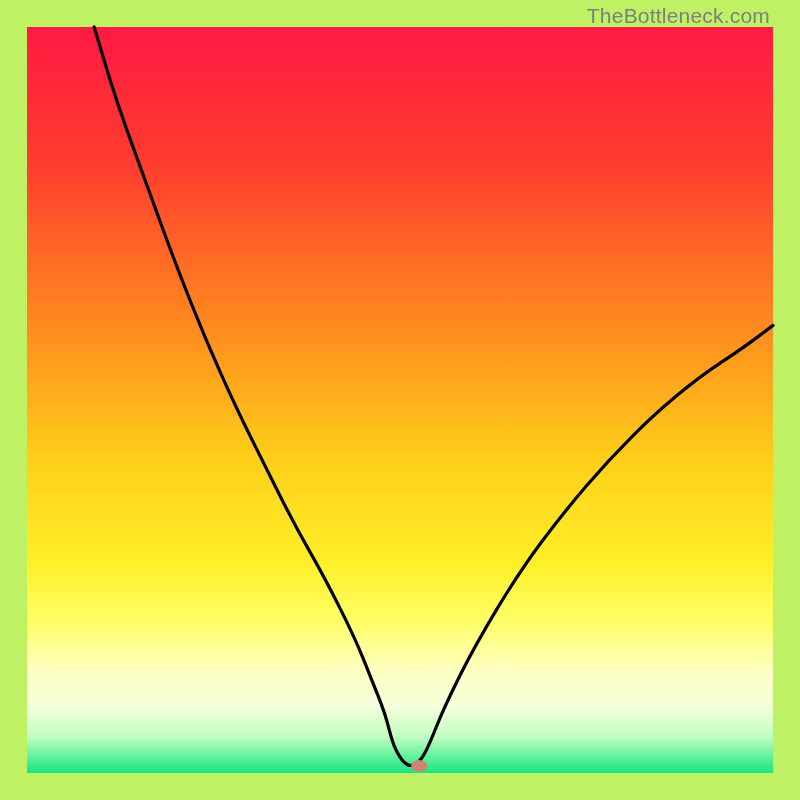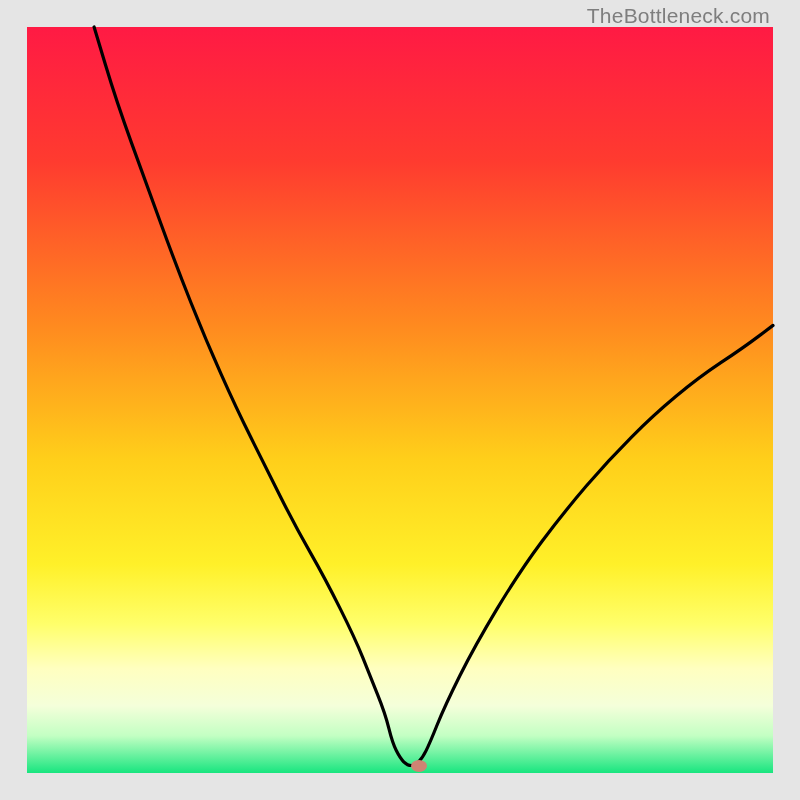--- a/index.html
+++ b/index.html
@@ -10,21 +10,21 @@
     background: #000;
     overflow: hidden;
     font-family: Arial, Helvetica, sans-serif;
   }
   .frame {
     position: absolute;
     left: 0;
     top: 0;
     width: 800px;
     height: 800px;
-    background: #e5e5e5;
+    background: #bef264;
   }
   .plot {
     position: absolute;
     left: 27px;
     top: 27px;
     width: 746px;
     height: 746px;
     
   }
   .watermark {

